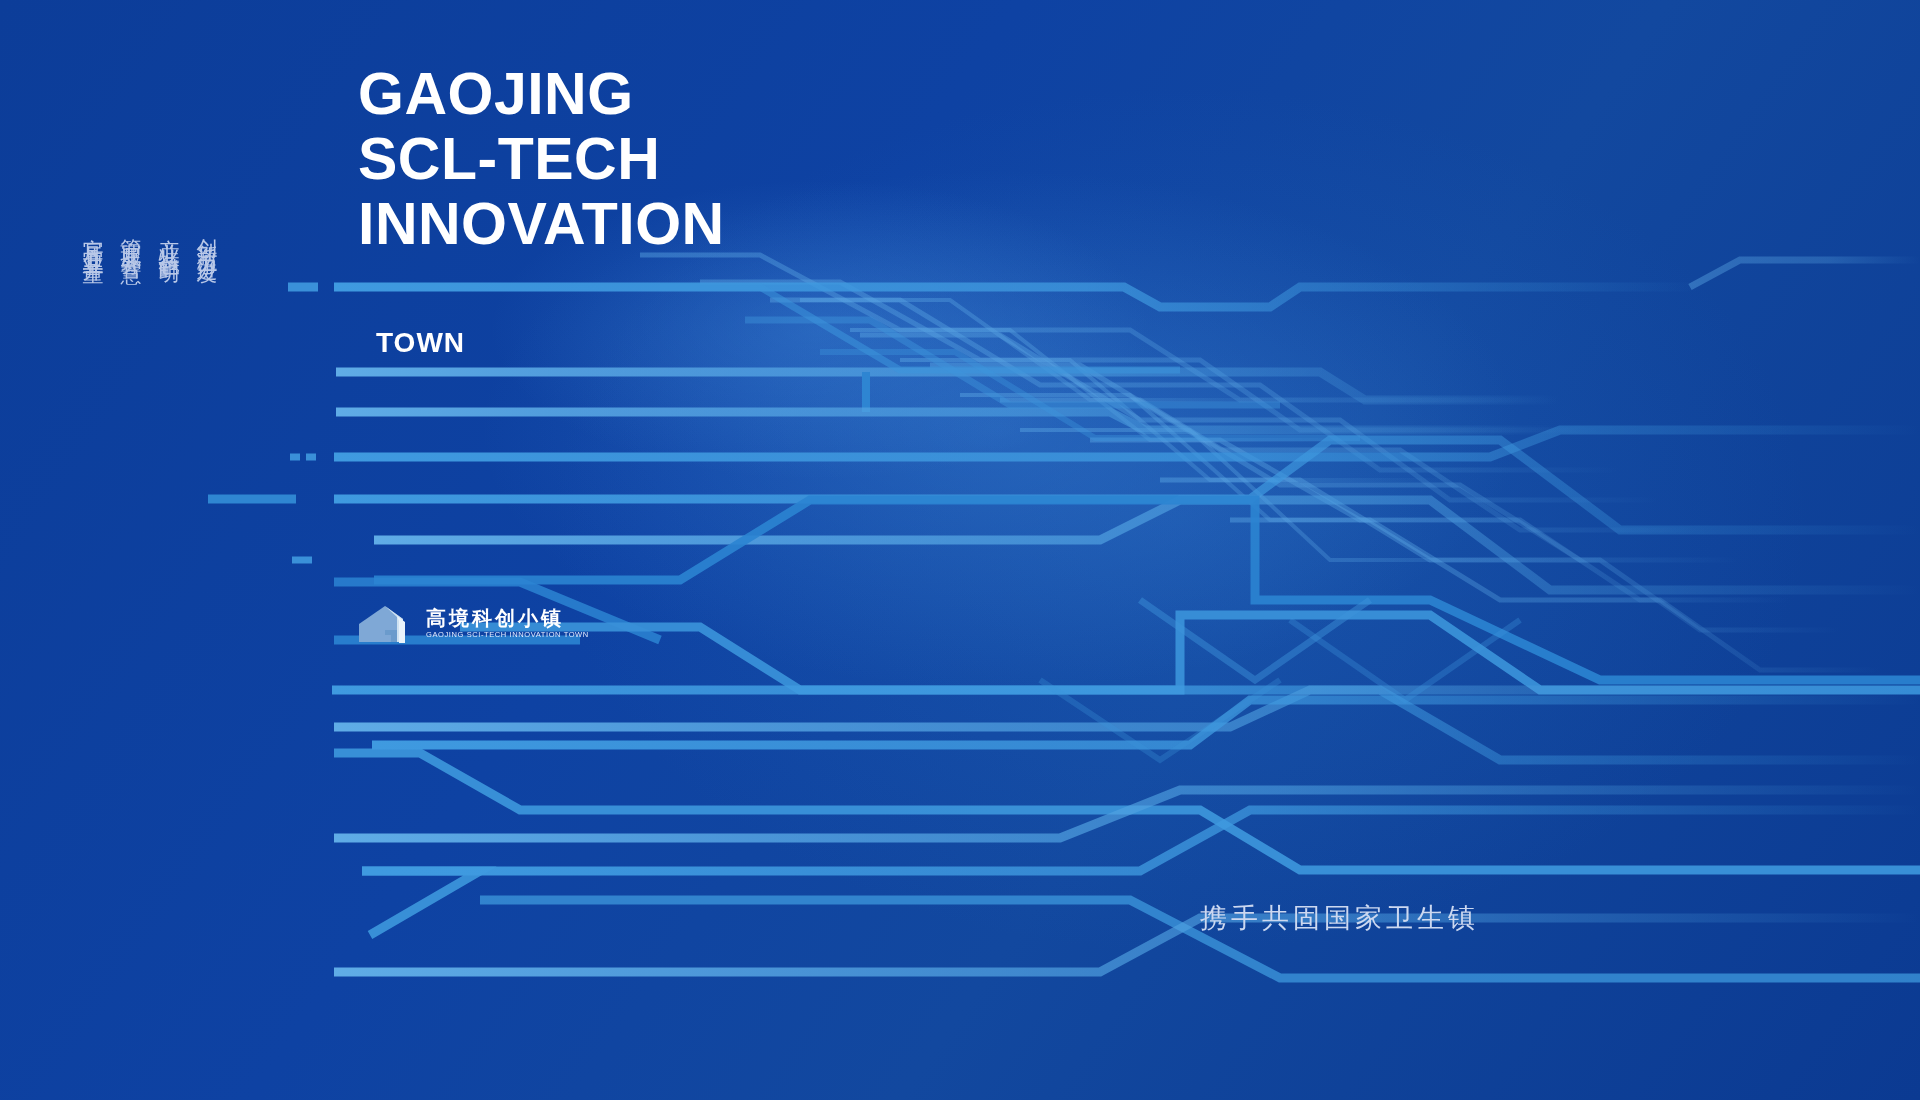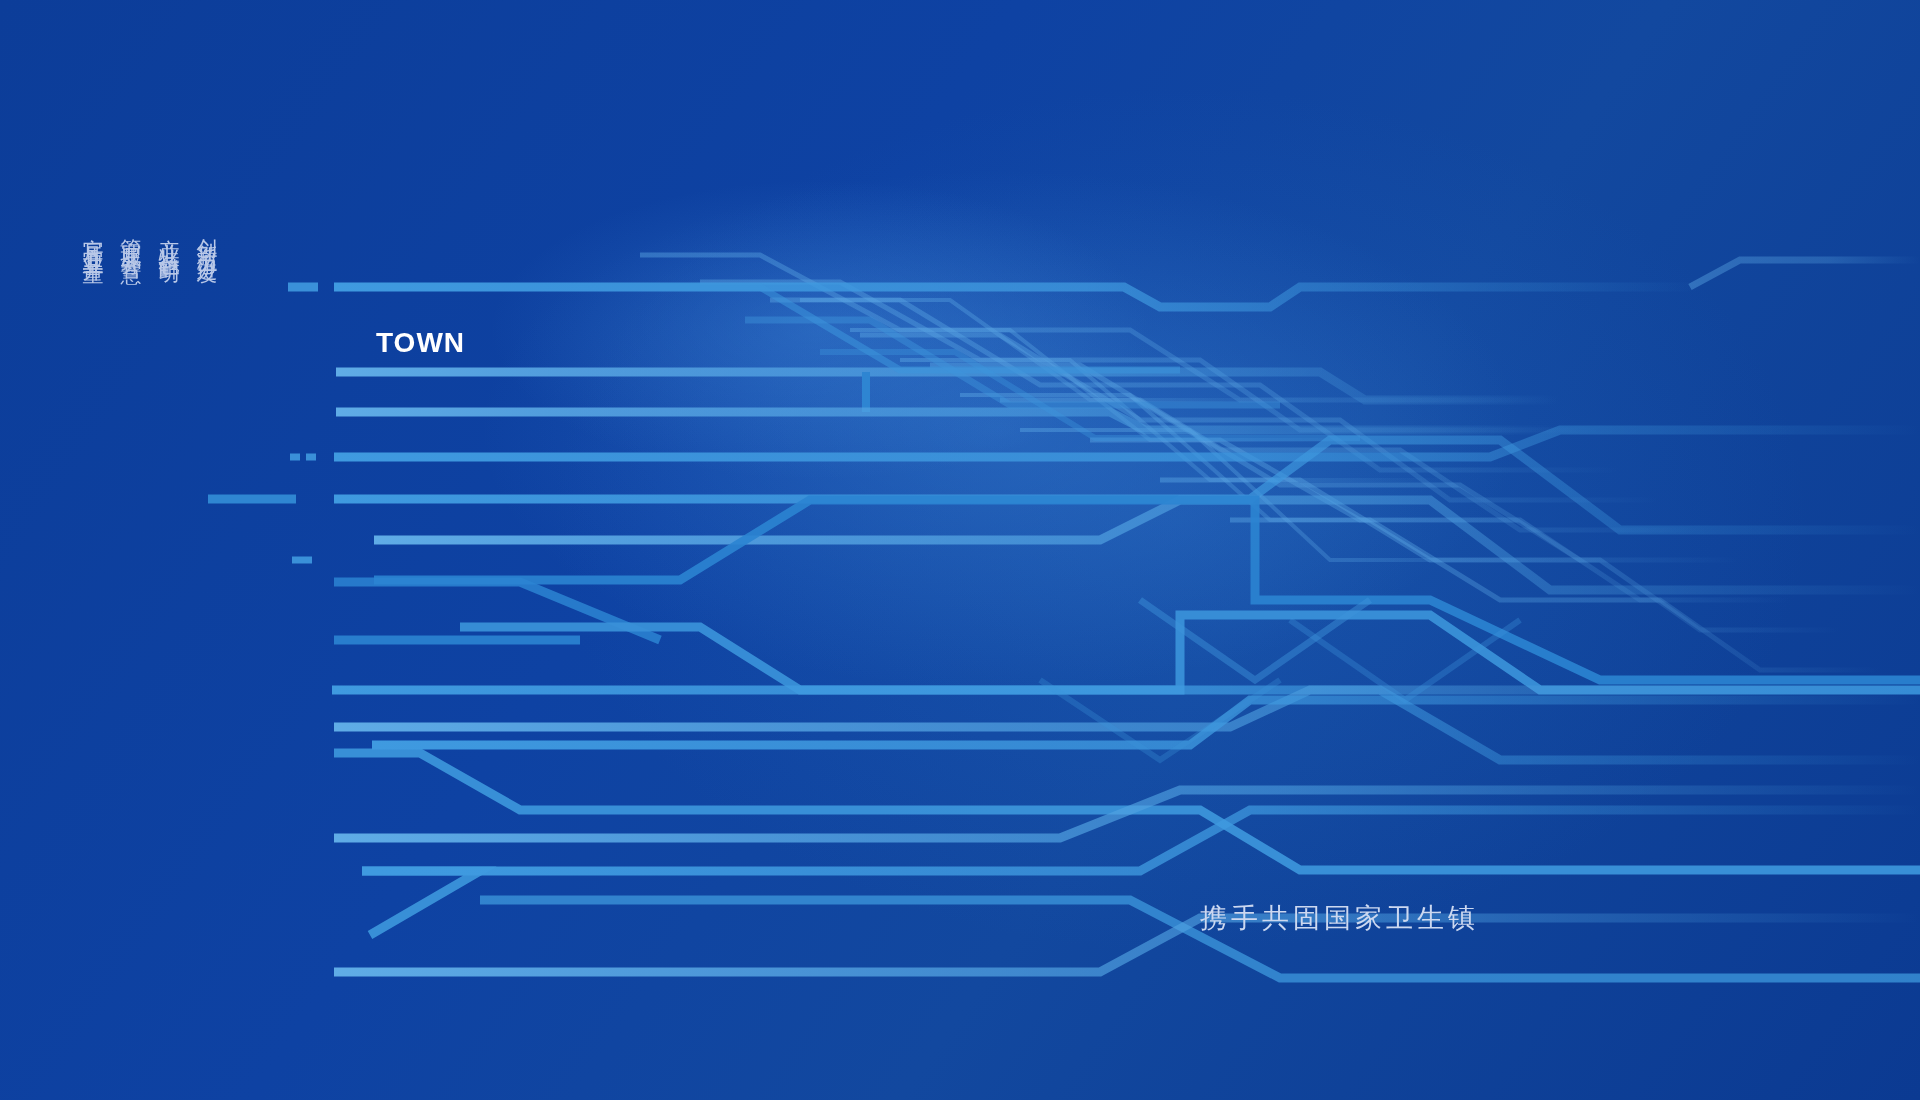--- a/index.html
+++ b/index.html
@@ -223,27 +223,44 @@
       <path d="M745,320 L870,320 L1010,405 L1280,405" stroke="#3d95dc" stroke-width="7" opacity="0.45"></path>
       <path d="M820,352 L955,352 L1095,438 L1360,438" stroke="#3d95dc" stroke-width="6" opacity="0.38"></path>
 
       <path d="M1140,600 L1255,680 L1370,600" stroke="#3d95dc" stroke-width="7" opacity="0.45"></path>
       <path d="M1290,620 L1405,700 L1520,620" stroke="#3d95dc" stroke-width="6" opacity="0.32"></path>
       <path d="M1040,680 L1160,760 L1280,680" stroke="#3d95dc" stroke-width="6" opacity="0.30"></path>
 
     </g>
   </svg>
 
+  <div class="title-block">
+    <div class="title-line">GAOJING</div>
+    <div class="title-line">SCL-TECH</div>
+    <div class="title-line">INNOVATION</div>
+  </div>
   <div class="town-word">TOWN</div>
 
   <div class="vert-slogan">
     <div class="vert-col">创新活力迸发</div>
     <div class="vert-col">产业特色鲜明</div>
     <div class="vert-col">管理服务智慧</div>
     <div class="vert-col">宜居宜业并重</div>
   </div>
 
+  <div class="logo-lockup">
+    <svg class="logo-mark" viewBox="0 0 62 42" xmlns="http://www.w3.org/2000/svg">
+      <path d="M4,40 L4,22 L30,4 L48,17 L48,40 Z" fill="#7fa8d6"></path>
+      <path d="M30,4 L48,17 L48,40 L42,40 L42,15 Z" fill="#cfe2f2"></path>
+      <path d="M42,14 L50,20 L50,41 L44,41 L44,19 Z" fill="#eaf3fb"></path>
+      <path d="M30,28 L42,28 L42,40 L36,40 L36,33 L30,33 Z" fill="#5b8fc4" opacity="0.55"></path>
+    </svg>
+    <span class="logo-text">
+      <span class="logo-cn">高境科创小镇</span>
+      <span class="logo-en">GAOJING SCI-TECH INNOVATION TOWN</span>
+    </span>
+  </div>
 
   <div class="br-slogan">
     <div>携手共固国家卫生镇</div>
   </div>
 
 </div>
 
 </body></html>

